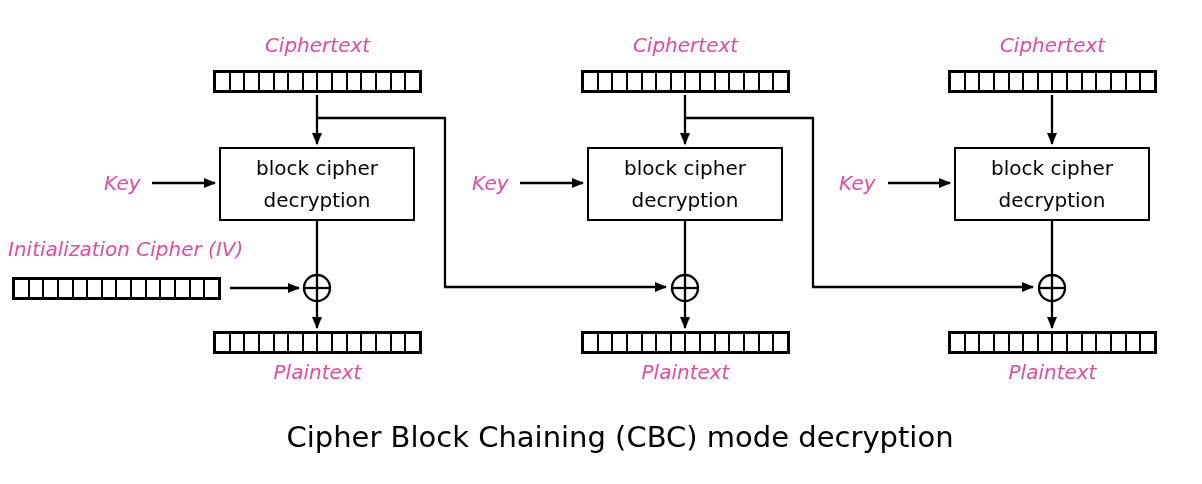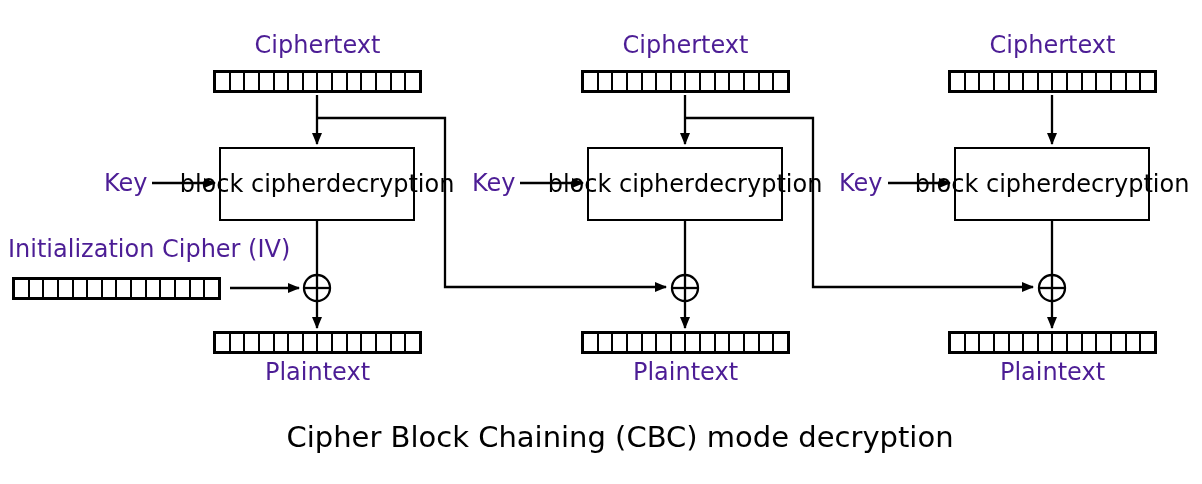--- a/index.html
+++ b/index.html
@@ -4,36 +4,36 @@
 <style>
   html,body { margin:0; padding:0; }
   .canvas {
     position:relative; width:1202px; height:484px;
     background:#ffffff; color:#000000;
     font-family:"DejaVu Sans", sans-serif;
     overflow:hidden;
   }
   .canvas svg { position:absolute; left:0; top:0; }
   .lbl {
-    position:absolute; font-size:24px; line-height:24px;
-    white-space:nowrap; color:#4c1d95;
+    position:absolute; font-size:20px; line-height:24px;
+    white-space:nowrap; color:#ec4899;font-style:italic;
   }
   .center209 { width:209px; text-align:center; }
   .bits {
     position:absolute; width:209px; height:23px;
     border:3px solid #000; background:#fff;
     display:flex; box-sizing:border-box;
   }
   .bits .cell { flex:1 1 0; border-right:2px solid #000; }
   .bits .cell:last-child { border-right:none; }
   .box {
     position:absolute; width:196px; height:74px;
     border:2px solid #000; background:#fff; box-sizing:border-box;
-    display:flex; flex-direction:row; align-items:center; justify-content:center;
-    font-size:24px; line-height:32px; text-align:center; white-space:nowrap;
+    display:flex; flex-direction:column; align-items:center; justify-content:center;
+    font-size:20px; line-height:32px; text-align:center; white-space:nowrap;
   }
   .title {
     position:absolute; left:19px; top:420px; width:1202px;
     text-align:center; font-size:29px; line-height:34px; white-space:nowrap;
   }
 </style>
 </head>
 <body>
 
 <div class="canvas">

